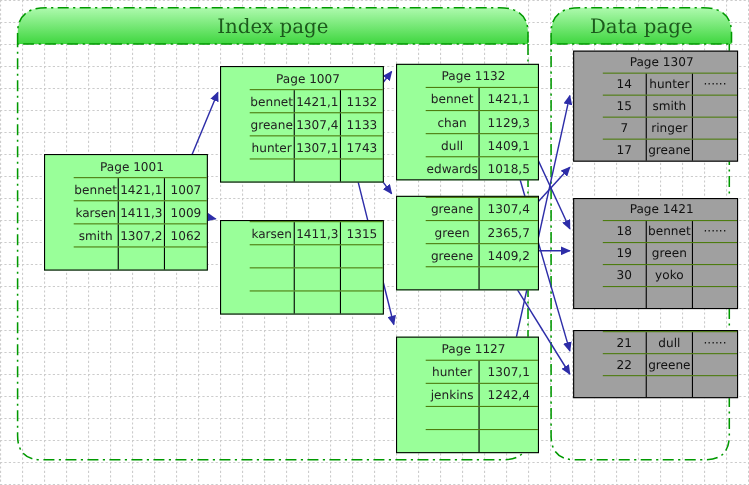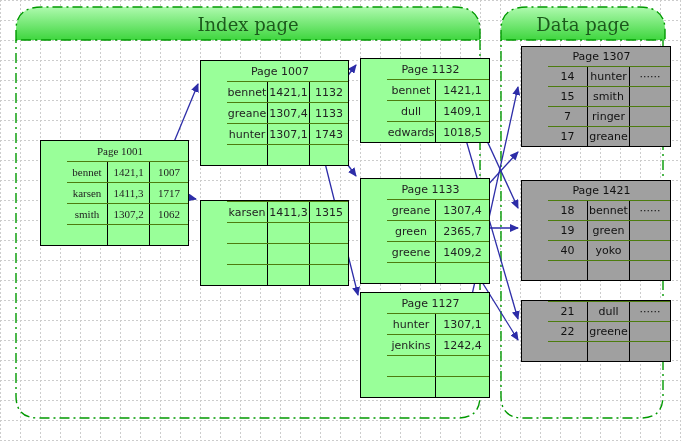--- a/index.html
+++ b/index.html
@@ -25,26 +25,26 @@
 
   .c3 .tbl-cell:nth-child(1){width:40px}
   .c3 .tbl-cell:nth-child(2){width:41px}
   .c3 .tbl-cell:nth-child(3){width:38px}
   .c2 .tbl-cell:nth-child(1){width:48px}
   .c2 .tbl-cell:nth-child(2){width:53px}
   .cg .tbl-cell:nth-child(1){width:39px}
   .cg .tbl-cell:nth-child(2){width:41px}
   .cg .tbl-cell:nth-child(3){width:40px}
 
-  #t-page1001{left:40px;top:140px;font-family:Liberation Serif, serif;}
+  #t-page1001{left:40px;top:140px;}
   #t-page1007{left:200px;top:60px;}
   #t-page1009{left:200px;top:200px;}
   #t-page1132{left:360px;top:58px;}
   #t-page1133{left:360px;top:178px;}
-  #t-page1127{left:360px;top:292px;}
+  #t-page1127{left:360px;top:306px;}
   #t-page1307{left:521px;top:46px;}
   #t-page1421{left:521px;top:180px;}
   #t-page1409{left:521px;top:300px;}
 </style>
 </head>
 <body>
 
 <div class="stage">
 
   <svg width="681" height="441" viewBox="0 0 681 441">
@@ -92,21 +92,21 @@
   <div class="tbl c3" id="t-page1001">
       <div class="tbl-title">Page 1001</div>
       <div class="tbl-row">
         <div class="tbl-cell">bennet</div>
         <div class="tbl-cell">1421,1</div>
         <div class="tbl-cell">1007</div>
       </div>
       <div class="tbl-row">
         <div class="tbl-cell">karsen</div>
         <div class="tbl-cell">1411,3</div>
-        <div class="tbl-cell">1717</div>
+        <div class="tbl-cell">1009</div>
       </div>
       <div class="tbl-row">
         <div class="tbl-cell">smith</div>
         <div class="tbl-cell">1307,2</div>
         <div class="tbl-cell">1062</div>
       </div>
       <div class="tbl-row">
         <div class="tbl-cell"></div>
         <div class="tbl-cell"></div>
         <div class="tbl-cell"></div>
@@ -157,30 +157,33 @@
         <div class="tbl-cell"></div>
       </div>
     </div>
   <div class="tbl c2" id="t-page1132">
       <div class="tbl-title">Page 1132</div>
       <div class="tbl-row">
         <div class="tbl-cell">bennet</div>
         <div class="tbl-cell">1421,1</div>
       </div>
       <div class="tbl-row">
+        <div class="tbl-cell">chan</div>
+        <div class="tbl-cell">1129,3</div>
+      </div>
+      <div class="tbl-row">
         <div class="tbl-cell">dull</div>
         <div class="tbl-cell">1409,1</div>
       </div>
       <div class="tbl-row">
         <div class="tbl-cell">edwards</div>
         <div class="tbl-cell">1018,5</div>
       </div>
     </div>
   <div class="tbl c2" id="t-page1133">
-      <div class="tbl-title">Page 1133</div>
       <div class="tbl-row">
         <div class="tbl-cell">greane</div>
         <div class="tbl-cell">1307,4</div>
       </div>
       <div class="tbl-row">
         <div class="tbl-cell">green</div>
         <div class="tbl-cell">2365,7</div>
       </div>
       <div class="tbl-row">
         <div class="tbl-cell">greene</div>
@@ -240,21 +243,21 @@
         <div class="tbl-cell">18</div>
         <div class="tbl-cell">bennet</div>
         <div class="tbl-cell">······</div>
       </div>
       <div class="tbl-row">
         <div class="tbl-cell">19</div>
         <div class="tbl-cell">green</div>
         <div class="tbl-cell"></div>
       </div>
       <div class="tbl-row">
-        <div class="tbl-cell">40</div>
+        <div class="tbl-cell">30</div>
         <div class="tbl-cell">yoko</div>
         <div class="tbl-cell"></div>
       </div>
       <div class="tbl-row">
         <div class="tbl-cell"></div>
         <div class="tbl-cell"></div>
         <div class="tbl-cell"></div>
       </div>
     </div>
   <div class="tbl gray cg" id="t-page1409">

